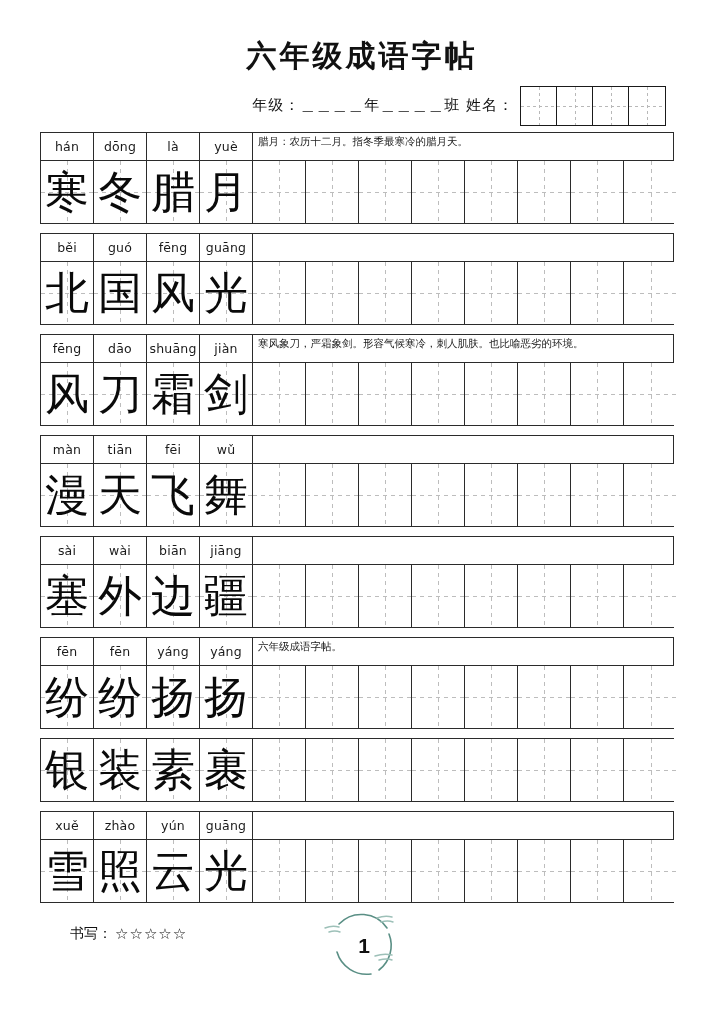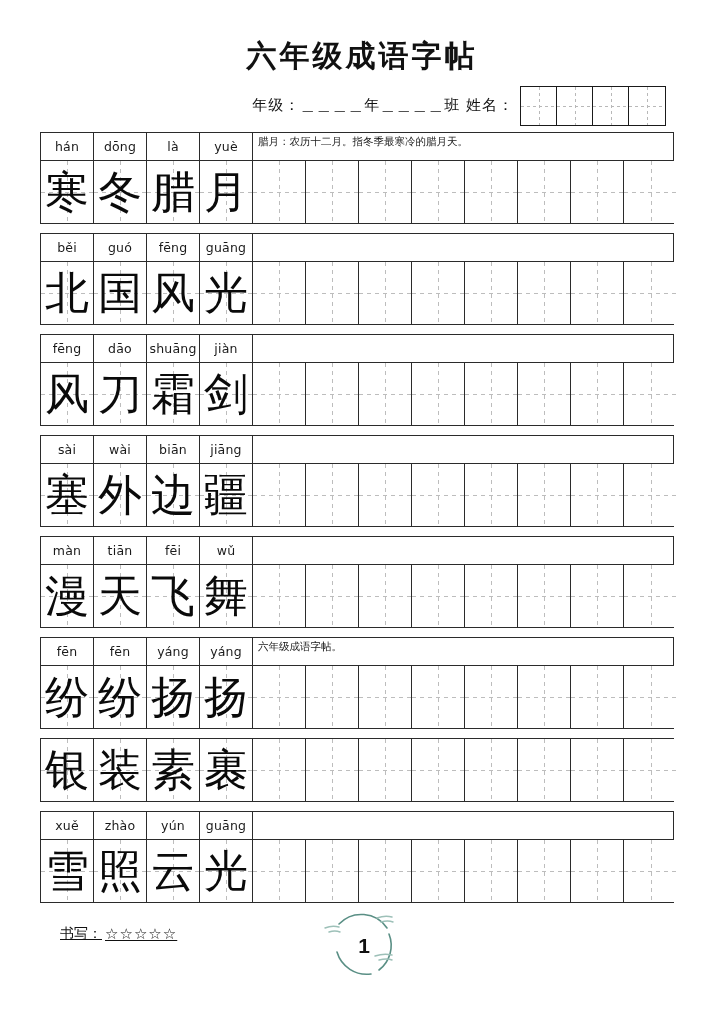--- a/index.html
+++ b/index.html
@@ -157,27 +157,26 @@
     font-family: "DejaVu Serif", "Liberation Serif", serif;
     font-size: 44px;
     line-height: 1;
     color: #0a0a0a;
     z-index: 2;
   }
 
   
   .footer-rating {
     position: absolute;
-    left: 60px; top: 925px;
+    left: 70px; top: 925px;
     display: flex;
     align-items: center;
     font-family: "DejaVu Serif", "Liberation Serif", serif;
     font-size: 14px;
     color: #111;
-    text-decoration: underline;
   }
   .footer-rating .stars {
     margin-left: 3px;
     font-family: "DejaVu Sans", sans-serif;
     font-size: 15px;
     letter-spacing: 1px;
     color: #111;
   }
 
   .page-badge {
@@ -342,20 +341,21 @@
             <div class="vline"></div>
           </div>
         </div>
       </div>
       <div class="idiom-row">
         <div class="row-top">
           <div class="pinyin-cell">fēng</div>
           <div class="pinyin-cell">dāo</div>
           <div class="pinyin-cell">shuāng</div>
           <div class="pinyin-cell">jiàn</div>
+          <div class="note-cell">寒风象刀，严霜象剑。形容气候寒冷，刺人肌肤。也比喻恶劣的环境。</div>
         </div>
         <div class="row-grid">
           <div class="gcell">
             <div class="hline"></div>
             <div class="vline"></div>
             <div class="han">风</div>
           </div>
           <div class="gcell">
             <div class="hline"></div>
             <div class="vline"></div>
@@ -363,20 +363,83 @@
           </div>
           <div class="gcell">
             <div class="hline"></div>
             <div class="vline"></div>
             <div class="han">霜</div>
           </div>
           <div class="gcell">
             <div class="hline"></div>
             <div class="vline"></div>
             <div class="han">剑</div>
+          </div>
+          <div class="gcell">
+            <div class="hline"></div>
+            <div class="vline"></div>
+          </div>
+          <div class="gcell">
+            <div class="hline"></div>
+            <div class="vline"></div>
+          </div>
+          <div class="gcell">
+            <div class="hline"></div>
+            <div class="vline"></div>
+          </div>
+          <div class="gcell">
+            <div class="hline"></div>
+            <div class="vline"></div>
+          </div>
+          <div class="gcell">
+            <div class="hline"></div>
+            <div class="vline"></div>
+          </div>
+          <div class="gcell">
+            <div class="hline"></div>
+            <div class="vline"></div>
+          </div>
+          <div class="gcell">
+            <div class="hline"></div>
+            <div class="vline"></div>
+          </div>
+          <div class="gcell">
+            <div class="hline"></div>
+            <div class="vline"></div>
+          </div>
+        </div>
+      </div>
+      <div class="idiom-row">
+        <div class="row-top">
+          <div class="pinyin-cell">màn</div>
+          <div class="pinyin-cell">tiān</div>
+          <div class="pinyin-cell">fēi</div>
+          <div class="pinyin-cell">wǔ</div>
+          <div class="note-cell"></div>
+        </div>
+        <div class="row-grid">
+          <div class="gcell">
+            <div class="hline"></div>
+            <div class="vline"></div>
+            <div class="han">漫</div>
+          </div>
+          <div class="gcell">
+            <div class="hline"></div>
+            <div class="vline"></div>
+            <div class="han">天</div>
+          </div>
+          <div class="gcell">
+            <div class="hline"></div>
+            <div class="vline"></div>
+            <div class="han">飞</div>
+          </div>
+          <div class="gcell">
+            <div class="hline"></div>
+            <div class="vline"></div>
+            <div class="han">舞</div>
           </div>
           <div class="gcell">
             <div class="hline"></div>
             <div class="vline"></div>
           </div>
           <div class="gcell">
             <div class="hline"></div>
             <div class="vline"></div>
           </div>
           <div class="gcell">
@@ -426,83 +489,20 @@
           </div>
           <div class="gcell">
             <div class="hline"></div>
             <div class="vline"></div>
             <div class="han">边</div>
           </div>
           <div class="gcell">
             <div class="hline"></div>
             <div class="vline"></div>
             <div class="han">疆</div>
-          </div>
-          <div class="gcell">
-            <div class="hline"></div>
-            <div class="vline"></div>
-          </div>
-          <div class="gcell">
-            <div class="hline"></div>
-            <div class="vline"></div>
-          </div>
-          <div class="gcell">
-            <div class="hline"></div>
-            <div class="vline"></div>
-          </div>
-          <div class="gcell">
-            <div class="hline"></div>
-            <div class="vline"></div>
-          </div>
-          <div class="gcell">
-            <div class="hline"></div>
-            <div class="vline"></div>
-          </div>
-          <div class="gcell">
-            <div class="hline"></div>
-            <div class="vline"></div>
-          </div>
-          <div class="gcell">
-            <div class="hline"></div>
-            <div class="vline"></div>
-          </div>
-          <div class="gcell">
-            <div class="hline"></div>
-            <div class="vline"></div>
-          </div>
-        </div>
-      </div>
-      <div class="idiom-row">
-        <div class="row-top">
-          <div class="pinyin-cell">màn</div>
-          <div class="pinyin-cell">tiān</div>
-          <div class="pinyin-cell">fēi</div>
-          <div class="pinyin-cell">wǔ</div>
-          <div class="note-cell"></div>
-        </div>
-        <div class="row-grid">
-          <div class="gcell">
-            <div class="hline"></div>
-            <div class="vline"></div>
-            <div class="han">漫</div>
-          </div>
-          <div class="gcell">
-            <div class="hline"></div>
-            <div class="vline"></div>
-            <div class="han">天</div>
-          </div>
-          <div class="gcell">
-            <div class="hline"></div>
-            <div class="vline"></div>
-            <div class="han">飞</div>
-          </div>
-          <div class="gcell">
-            <div class="hline"></div>
-            <div class="vline"></div>
-            <div class="han">舞</div>
           </div>
           <div class="gcell">
             <div class="hline"></div>
             <div class="vline"></div>
           </div>
           <div class="gcell">
             <div class="hline"></div>
             <div class="vline"></div>
           </div>
           <div class="gcell">

